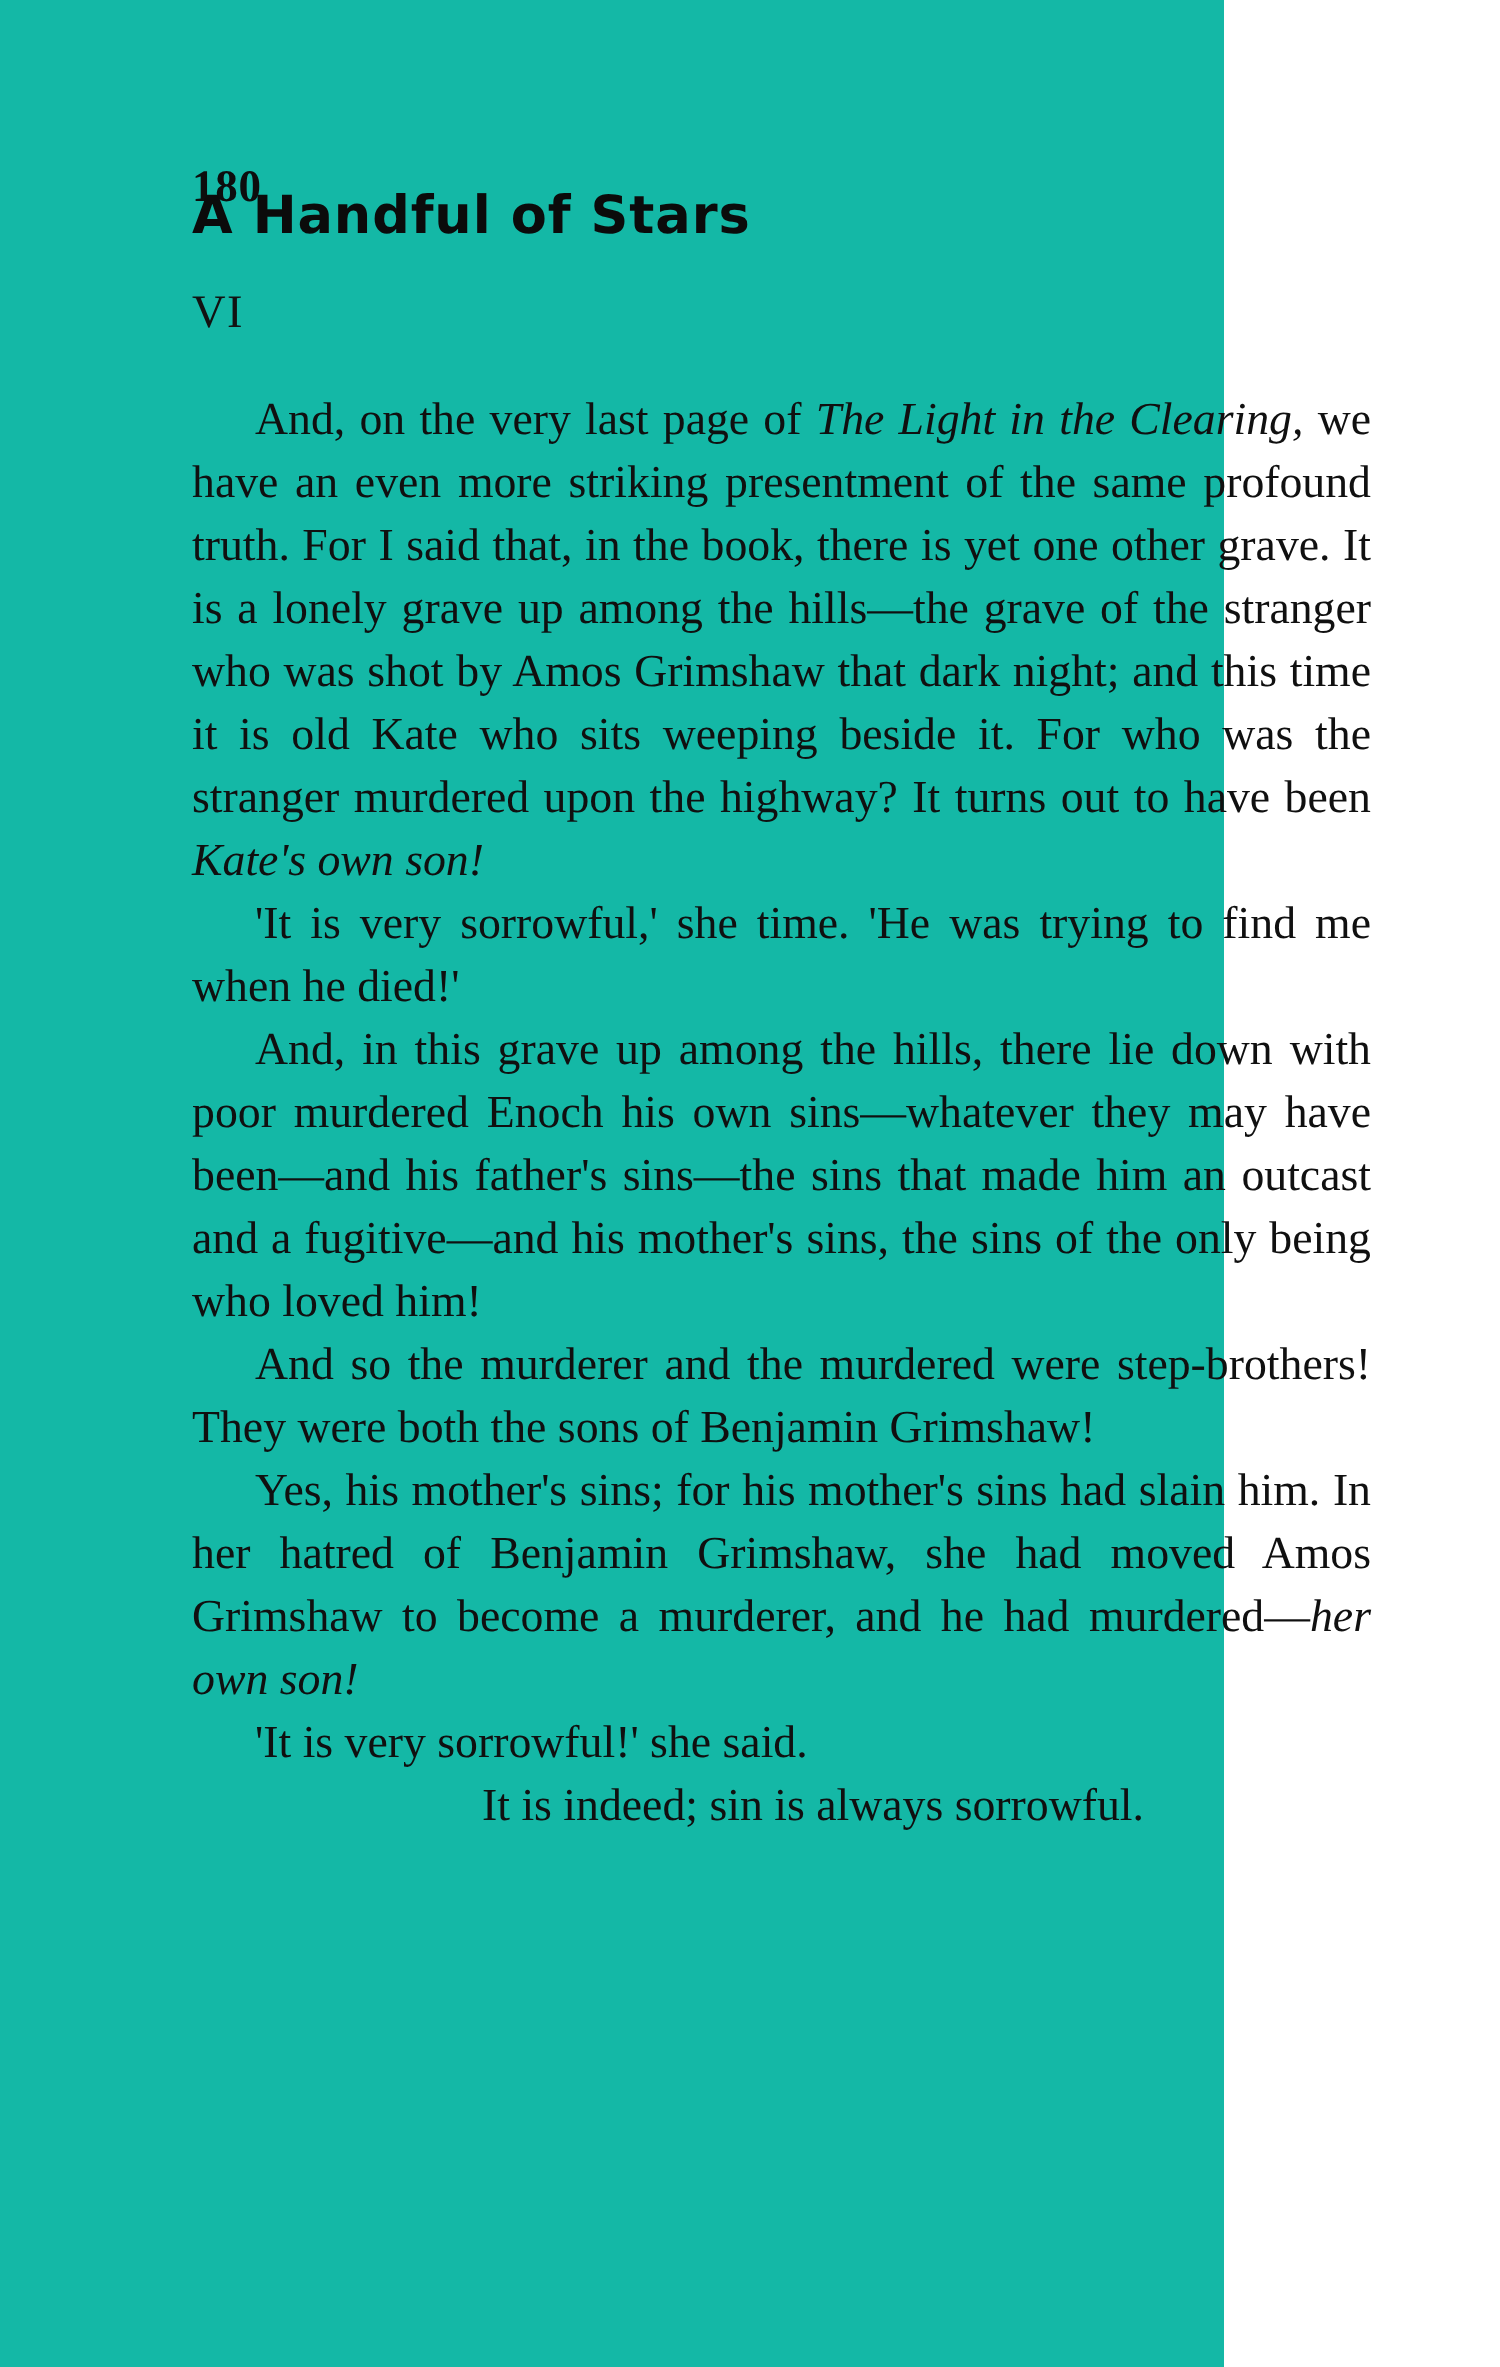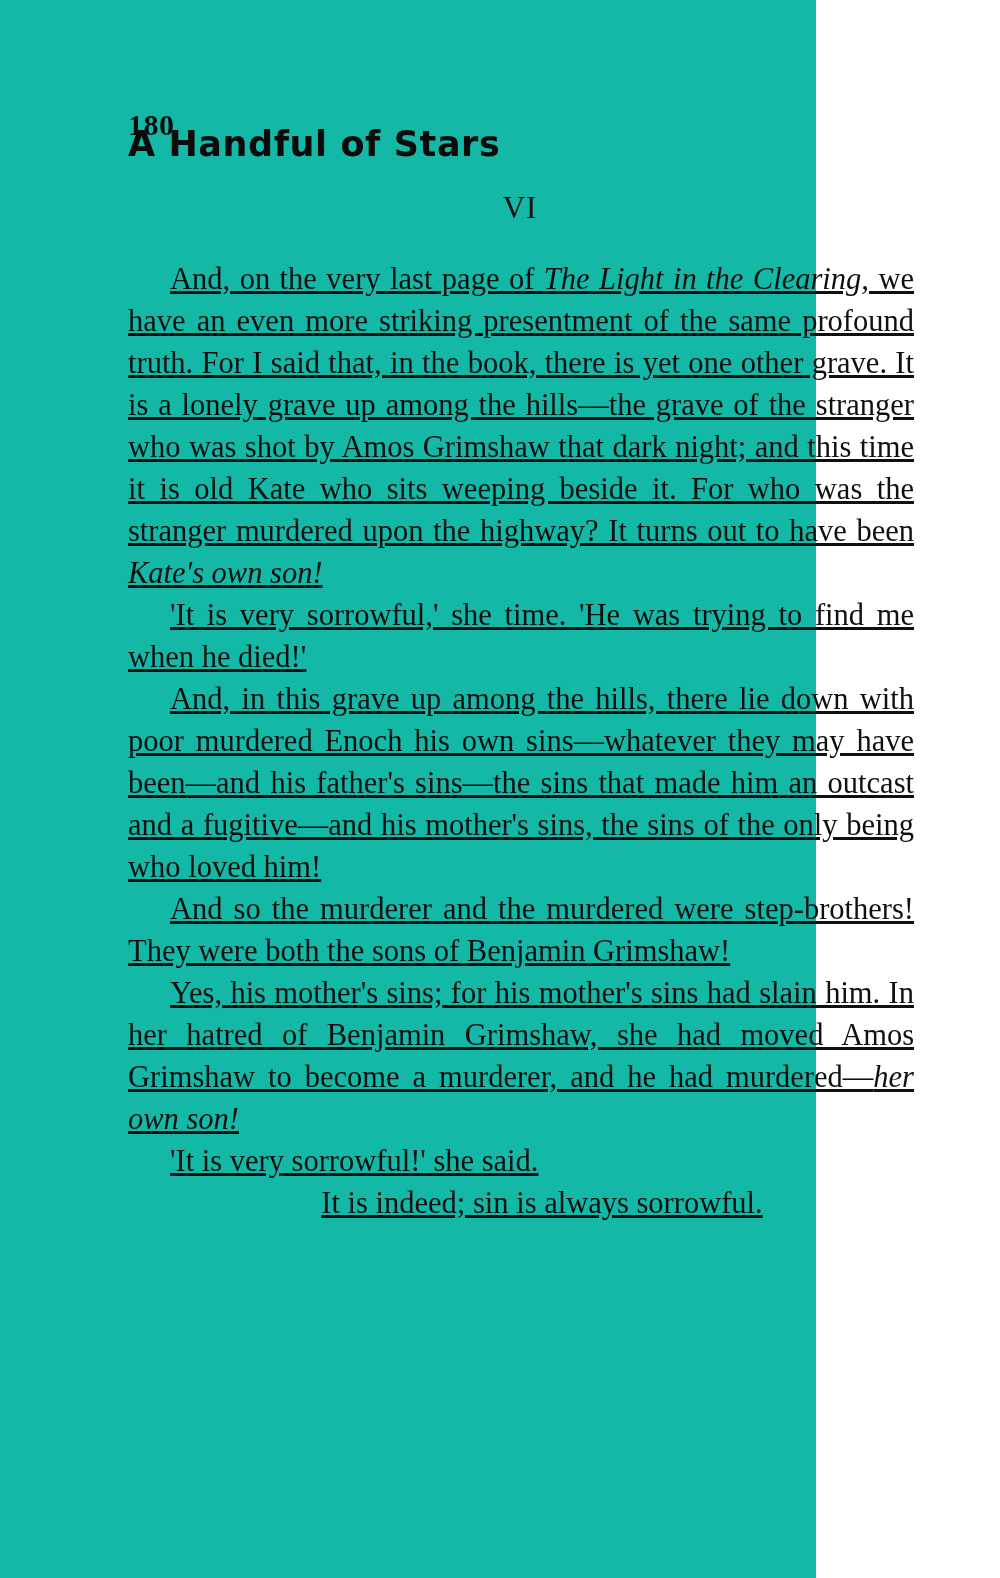--- a/index.html
+++ b/index.html
@@ -50,41 +50,39 @@
     font-weight: bold;
     font-size: 35px;
     letter-spacing: 0.6px;
     color: #0b0b0b;
   }
   .section-number {
     position: absolute;
     left: 128px;
     top: 190px;
     width: 784px;
-    text-align: center;
     font-size: 31px;
     letter-spacing: 1px;
     color: #121212;
   }
   .body-text {
     position: absolute;
     left: 128px;
     top: 258px;
     width: 786px;
     font-size: 30.5px;
     line-height: 42px;
     color: #101010;
     text-align: justify;
   }
   .body-text p {
     margin: 0;
     text-indent: 42px;
     text-align: justify;
     text-justify: inter-word;
-    text-decoration: underline;
   }
   .body-text p.last-of-para {
     text-align: center;
   }
   .it { font-style: italic; }
   
   .para-tight { word-spacing: 0px; }
 </style>
 </head>
 <body>

